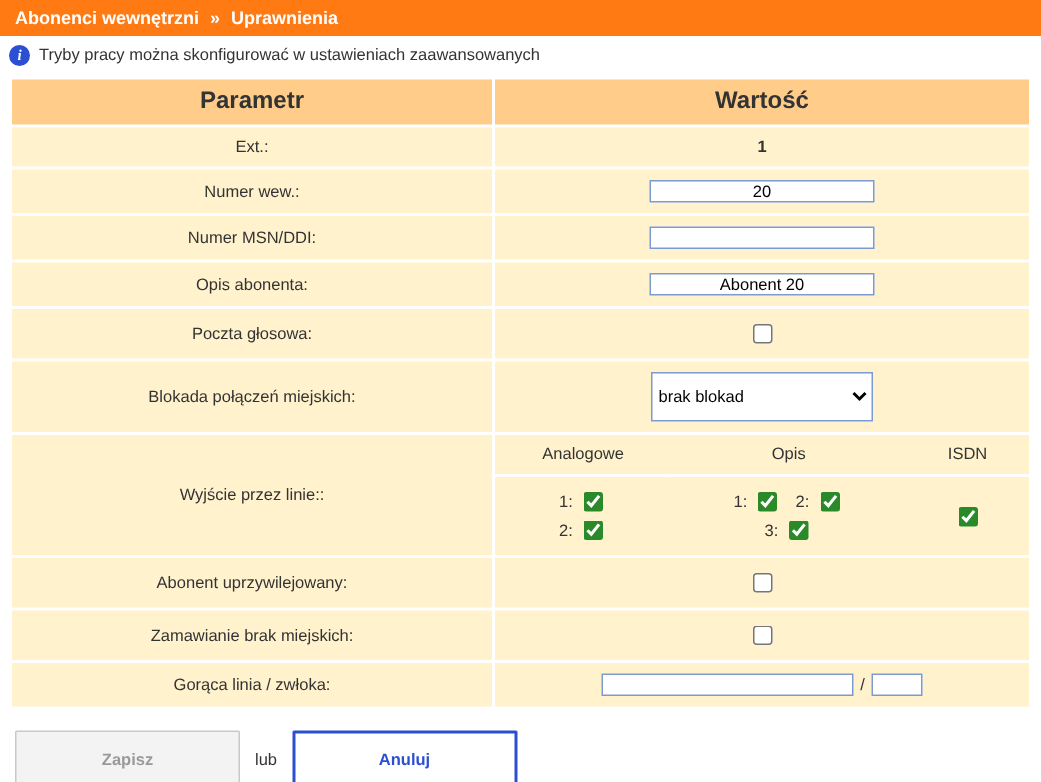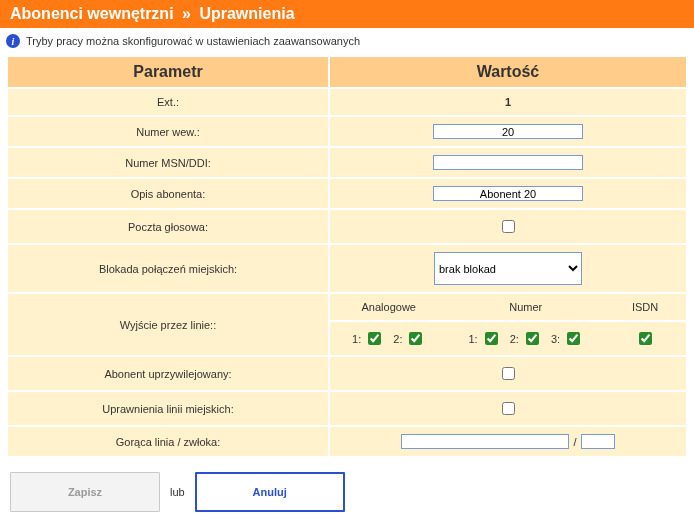--- a/index.html
+++ b/index.html
@@ -9,21 +9,21 @@
     font-size: 11px;
     background: #fff;
     color: #333;
   }
   .container { width: 694px; }
   .header {
     background: #ff7a12;
     color: #fff;
     font-weight: bold;
     padding: 5px 10px;
-    font-size: 16px;
+    font-size: 12px;
   }
   .header .sep { margin: 0 4px; }
   .info-bar {
     background: #fff;
     padding: 6px 10px 6px 6px;
     display: flex;
     align-items: center;
     gap: 6px;
     border-bottom: 1px solid #fff;
   }
@@ -48,21 +48,21 @@
   table.form th {
     background: #ffcc8a;
     font-weight: bold;
     text-align: center;
     padding: 6px;
     color: #333;
     font-size: 16px;
   }
   table.form td {
     background: #fff2cc;
-    padding: 7px 1px;
+    padding: 7px 20px;
     vertical-align: middle;
   }
   td.param {
     width: 320px;
     text-align: center;
   }
   td.value {
     text-align: center;
   }
   td.value-bold { font-weight: bold; text-align: center; }
@@ -210,21 +210,21 @@
       </td>
     </tr>
 
     <tr>
       <td class="param">Wyjście przez linie::</td>
       <td class="value" style="padding:0;">
         <table class="subtable">
           <tbody>
                 <tr class="sub-header-row">
             <td style="width:33%;">Analogowe</td>
-            <td style="width:44%;" class="vline-left">Numer</td>
+            <td style="width:44%;" class="vline-left">Opis</td>
             <td style="width:23%;" class="vline-left">ISDN</td>
           </tr>
           <tr>
             <td>
               <span class="inline-pair">
                 <span>1:</span>
                 <input type="checkbox" class="cb" checked="" style="">
               </span>
               <span class="inline-pair">
                 <span>2:</span>
@@ -255,21 +255,21 @@
     </tr>
 
     <tr>
       <td class="param">Abonent uprzywilejowany:</td>
       <td class="value">
         <input type="checkbox" class="cb" style="">
       </td>
     </tr>
 
     <tr>
-      <td class="param">Uprawnienia linii miejskich:</td>
+      <td class="param">Zamawianie brak miejskich:</td>
       <td class="value">
         <input type="checkbox" class="cb" style="">
       </td>
     </tr>
 
     <tr>
       <td class="param">Gorąca linia / zwłoka:</td>
       <td class="value">
         <span class="hotline-wrap">
           <input type="text" class="text-input w160" value="" style="">

